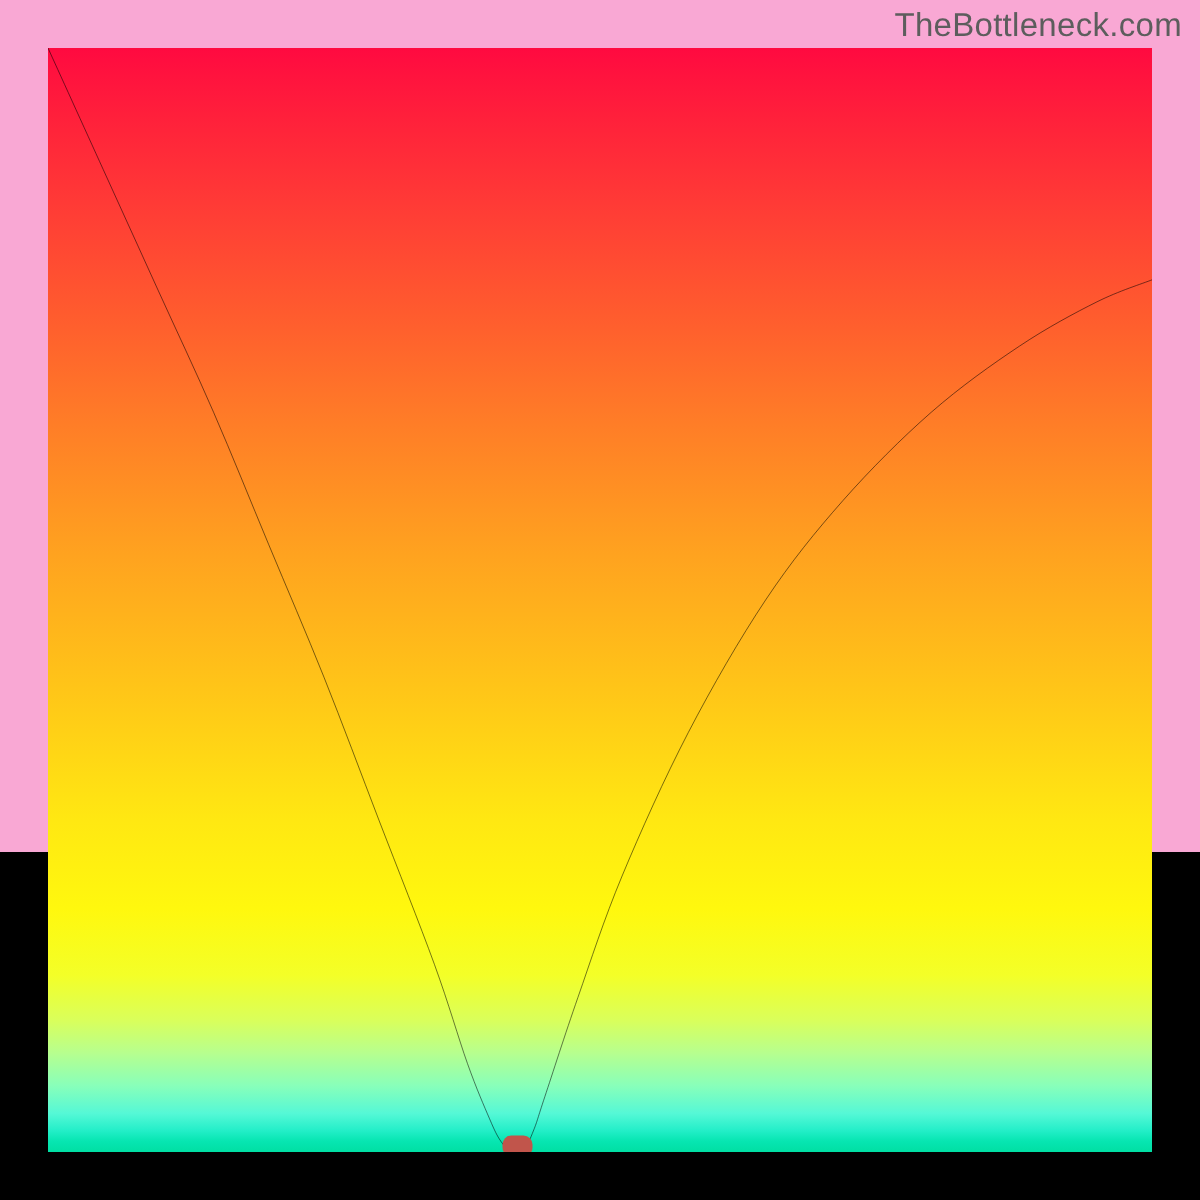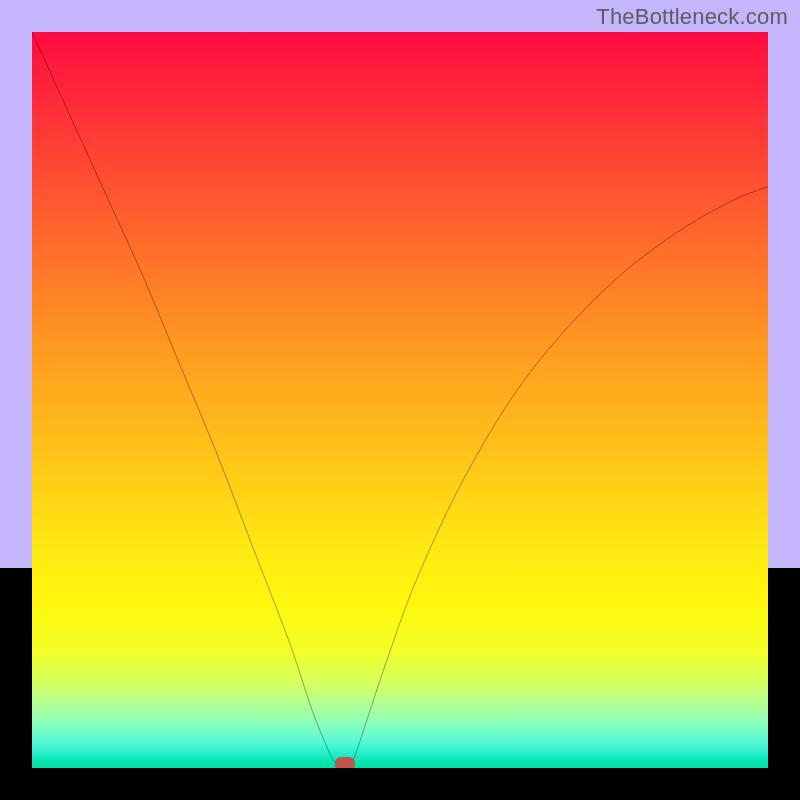--- a/index.html
+++ b/index.html
@@ -10,21 +10,21 @@
     height: 800px;
     overflow: hidden;
     font-family: Arial, sans-serif;
   }
   .frame {
     position: absolute;
     left: 0;
     top: 0;
     width: 800px;
     height: 568px;
-    background: #c4b5fd;
+    background: #f9a8d4;
   }
   .plot {
     position: absolute;
     left: 32px;
     top: 32px;
     width: 736px;
     height: 736px;
     overflow: hidden;
   }
   .gradient-bg {

